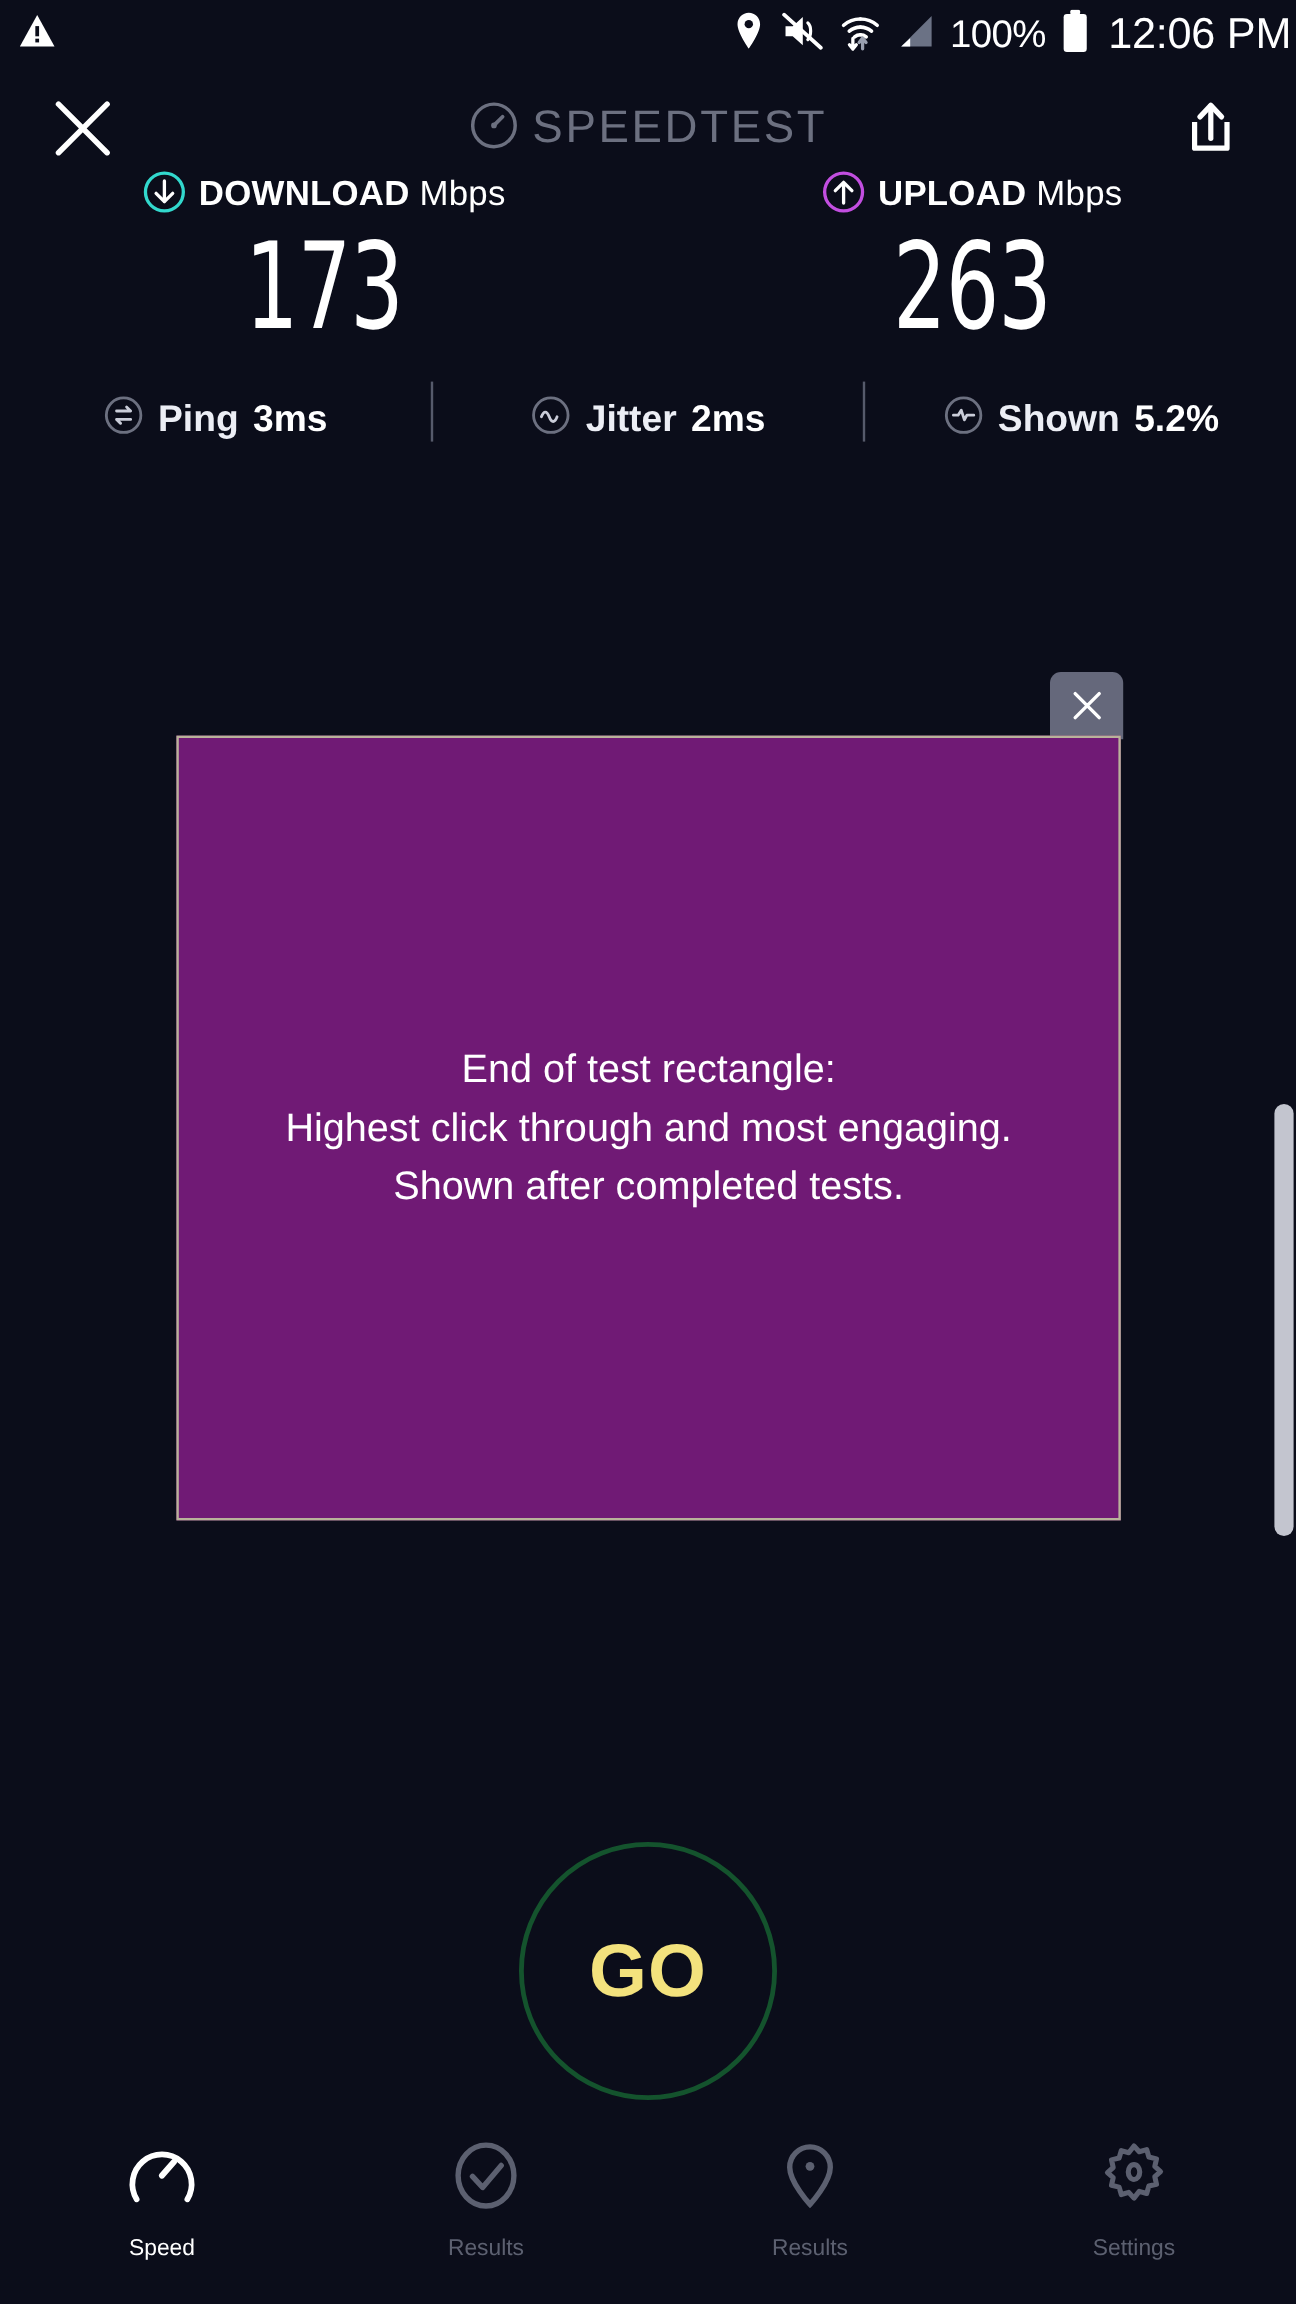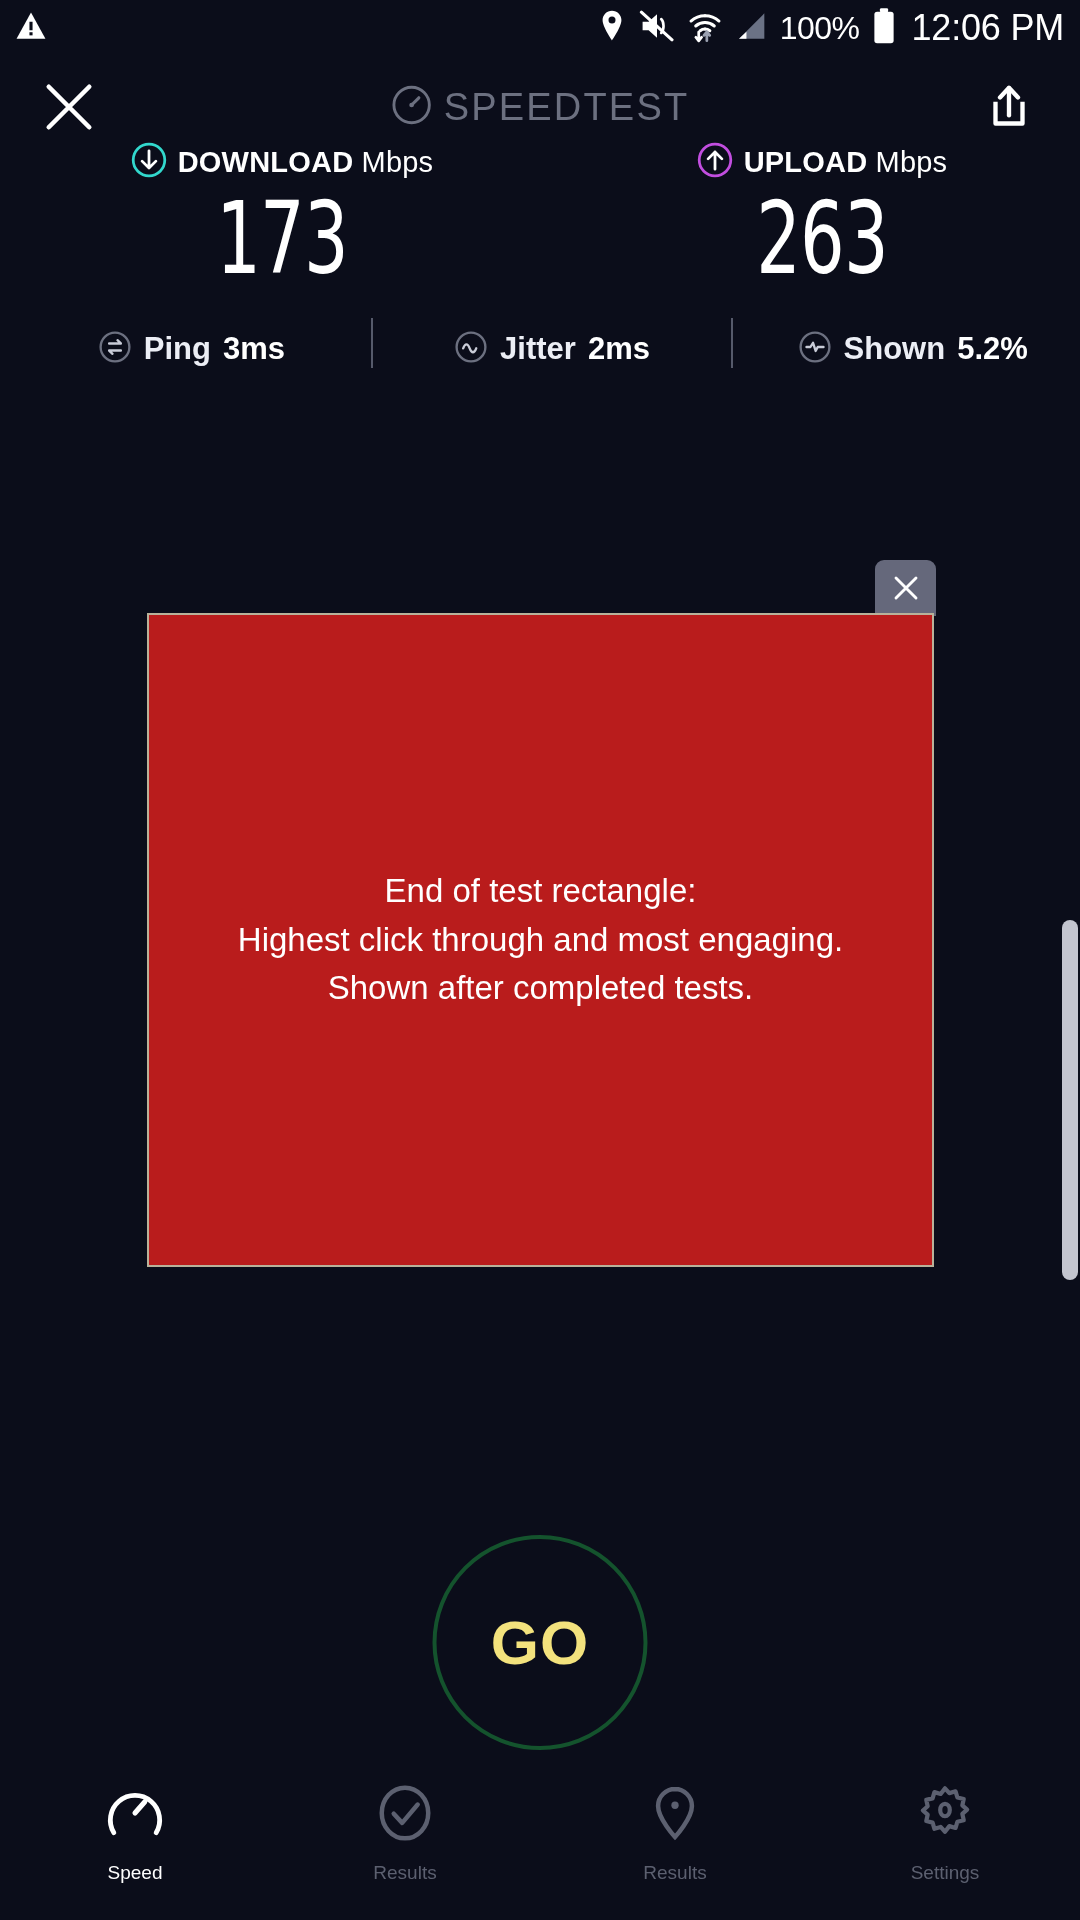--- a/index.html
+++ b/index.html
@@ -13,21 +13,21 @@
     position:relative;
     width:1080px; height:1920px;
     background:#0b0d1a;
   }
 
   
   #status-bar {
     position:absolute; top:0; left:0;
     width:1080px; height:56px;
     display:flex; align-items:center;
-    padding:0 16px 0 14px;
+    padding:0 4px 0 14px;
     color:#ffffff;
   }
   #status-left { display:flex; align-items:center; }
   #status-right {
     margin-left:auto;
     display:flex; align-items:center; gap:13px;
   }
   .sb-ico { display:block; }
   #battery-pct {
     font-size:32px; letter-spacing:-0.5px;
@@ -65,21 +65,21 @@
   #share-button {
     position:absolute; right:42px; top:50%;
     transform:translateY(-50%);
     width:58px; height:58px;
     display:flex; align-items:center; justify-content:center;
     cursor:pointer;
   }
 
   
   #results {
-    position:absolute; top:140px; left:12px;
+    position:absolute; top:140px; left:0;
     width:1032px;
   }
   #speed-row {
     display:flex; width:1080px;
   }
   .speed-col { width:540px; }
   .speed-head {
     display:flex; align-items:center; justify-content:center;
     gap:11px; height:44px;
   }
@@ -121,21 +121,21 @@
   }
 
   
   #ad-wrap {
     position:absolute; left:147px; top:613px;
     width:787px; height:654px;
   }
   #ad-rect {
     position:absolute; left:0; top:0;
     width:787px; height:654px;
-    background:#b91c1c;
+    background:#701a75;
     border:2px solid #b9b29a;
     display:flex; align-items:center; justify-content:center;
   }
   #ad-text {
     text-align:center;
     color:#ffffff;
     font-size:33px;
     line-height:1.48;
     font-weight:400;
     white-space:pre-line;

